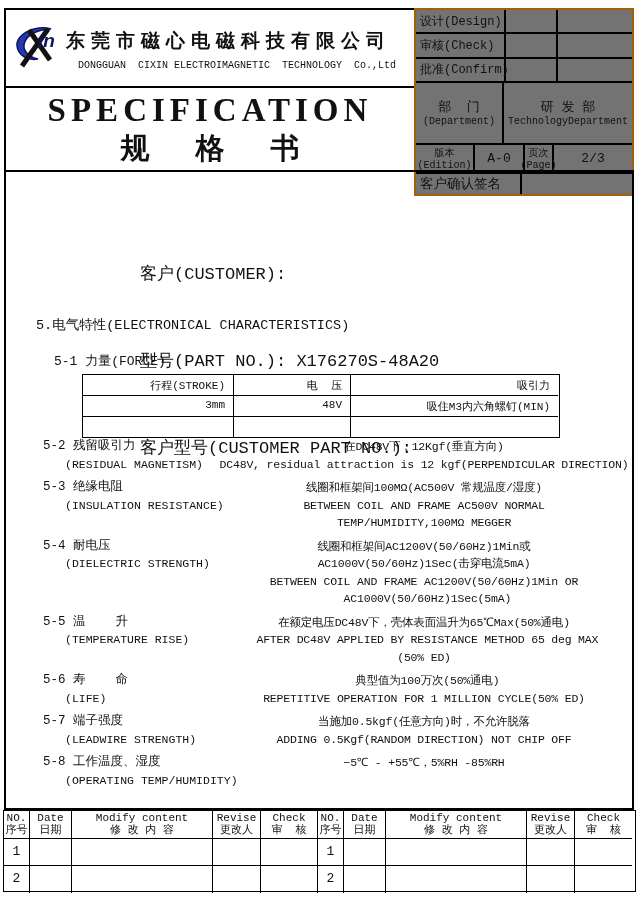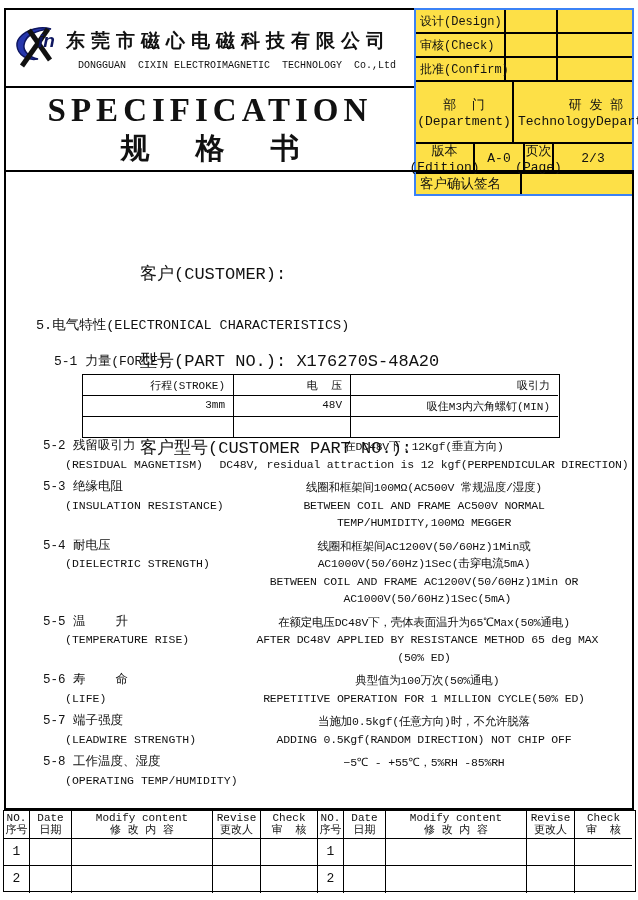--- a/index.html
+++ b/index.html
@@ -16,29 +16,29 @@
   
   .company-box{ position:absolute; left:4px; top:8px; width:412px; height:80px; border:2px solid #000; }
   .logo{ position:absolute; left:6px; top:10px; }
   .co-cn{ position:absolute; left:60px; top:18px; font-size:19px; font-weight:600; letter-spacing:6px; white-space:pre; }
   .co-en{ position:absolute; left:72px; top:50px; font-size:10px; white-space:pre; }
   .title-box{ position:absolute; left:4px; top:86px; width:412px; height:86px; border:2px solid #000; text-align:center; }
   .t-en{ font-family:var(--serif); font-weight:600; font-size:33px; letter-spacing:5px; margin-top:4px; }
   .t-cn{ display:flex; justify-content:center; }
   .t-cn span{ font-size:29px; font-weight:600; letter-spacing:46px; margin-right:-46px; white-space:pre; }
   
-  .rt{ position:absolute; left:414px; top:8px; width:220px; height:188px; border:2px solid #3b82f6; background:#fde047; display:flex; flex-direction:column; }
+  .rt{ position:absolute; left:414px; top:8px; width:220px; height:188px; border:2px solid #a16207; background:#737373; display:flex; flex-direction:column; }
   .rt-row{ display:flex; border-bottom:2px solid #000; }
   .rt-row:last-child{ border-bottom:none; flex:1; }
   .rt-cell{ border-right:2px solid #000; display:flex; flex-direction:column; justify-content:center; padding:1px 4px; }
   .rt-cell:last-child{ border-right:none; flex:1; }
   .rt-label{ font-size:12px; white-space:pre; }
   .rt-center{ align-items:center; text-align:center; }
   .ln-cn{ font-size:13px; white-space:pre; }
-  .ln-en{ font-size:13px; white-space:pre; }
+  .ln-en{ font-size:10px; white-space:pre; }
   .ln-val{ font-size:13px; }
   
   .main-box{ position:absolute; left:4px; top:170px; width:630px; height:640px; border:2px solid #000; }
   .customer{ position:absolute; left:140px; top:202px; font-size:17px; line-height:29px; white-space:pre; }
   .sec-title{ position:absolute; left:36px; top:316px; font-size:13.5px; white-space:pre; }
   .sec-sub{ position:absolute; left:54px; top:352px; font-size:13px; white-space:pre; }
   
   .f-table{ position:absolute; left:82px; top:374px; width:478px; border:1.5px solid #000; display:grid; grid-template-columns:151px 117px 207px; }
   .f-cell{ border-right:1.5px solid #000; border-bottom:1.5px solid #000; text-align:right; font-size:11px; white-space:pre; padding:3px 8px 2px 0; }
   .f-cell.c3{ border-right:none; }

